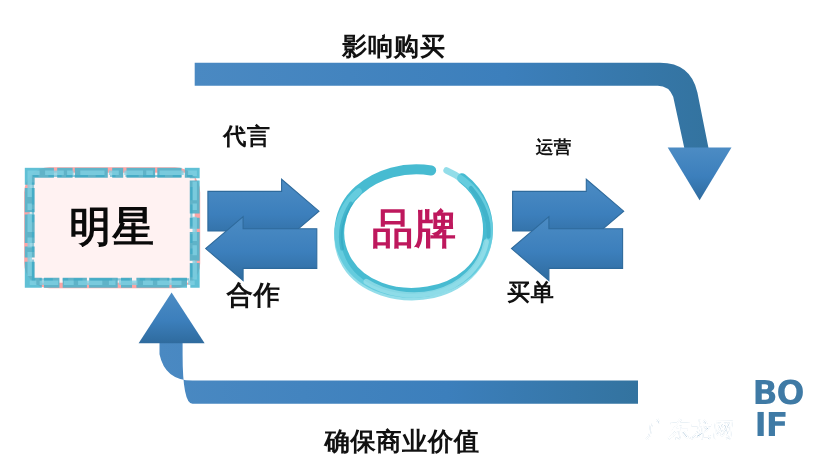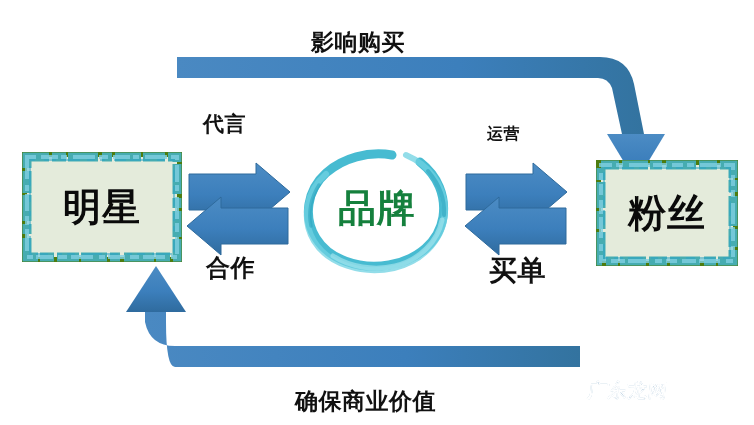--- a/index.html
+++ b/index.html
@@ -23,21 +23,22 @@
     top: 0;
     width: 754px;
     height: 425px;
     overflow: visible;
   }
 
   
   .node-box {
     position: absolute;
     box-sizing: border-box;
-    background: #4d7c0f;
+    background: #fca5a5;
+    border-radius: 23px;
   }
   .node-frame {
     position: absolute;
     left: 0; top: 0; right: 0; bottom: 0;
   }
   .node-label {
     position: absolute;
     left: 0; top: 0; right: 0; bottom: 0;
     display: flex;
     align-items: center;
@@ -59,40 +60,40 @@
     height: 140px;
   }
   #center-label {
     position: absolute;
     left: 0; top: 0; right: 0; bottom: 0;
     display: flex;
     align-items: center;
     justify-content: center;
     font-size: 38px;
     font-weight: bold;
-    color: #15803d;
+    color: #be185d;
     letter-spacing: 1px;
     z-index: 3;
   }
 
   
   .edge-label {
     position: absolute;
     font-weight: bold;
     color: #111111;
     white-space: nowrap;
     letter-spacing: 0.5px;
     z-index: 5;
   }
   .lbl-top      { font-size: 23px; left: 311px; top: 27px; }
   .lbl-bottom   { font-size: 23px; left: 295px; top: 386px; }
   .lbl-daiyan   { font-size: 21px; left: 203px; top: 110px; }
   .lbl-hezuo    { font-size: 24px; left: 206px; top: 252px; }
   .lbl-yunying  { font-size: 16px; left: 487px; top: 124px; }
-  .lbl-maidan   { font-size: 28px; left: 489px; top: 252px; }
+  .lbl-maidan   { font-size: 21px; left: 461px; top: 252px; }
 
   
   #watermark-boif {
     position: absolute;
     left: 684px;
     top: 344px;
     width: 52px;
     height: 76px;
     z-index: 6;
     font-family: "DejaVu Sans", sans-serif;
@@ -184,28 +185,20 @@
 
   <div class="node-box" style="left:22px; top:152px; width:160px; height:110px;">
     <svg class="node-frame" viewBox="0 0 160 110" preserveAspectRatio="none">
       <rect x="5" y="5" width="150" height="100" fill="#ffffff" stroke="#45B5CE" stroke-width="9" stroke-dasharray="22 3 14 2 30 4 10 3 26 2" stroke-linecap="butt" opacity="0.85"></rect>
       <rect x="5" y="5" width="150" height="100" fill="none" stroke="#7FD0E2" stroke-width="4" stroke-dasharray="9 5 17 3 6 6 22 4" stroke-linecap="butt" opacity="0.8"></rect>
       <rect x="8" y="8" width="144" height="94" fill="none" stroke="#2FA6C4" stroke-width="2" stroke-dasharray="5 9 12 4 20 7 8 5" opacity="0.55"></rect>
     </svg>
     <div class="node-label">明星</div>
   </div>
 
-  <div class="node-box" style="left:596px; top:160px; width:142px; height:106px;">
-    <svg class="node-frame" viewBox="0 0 142 106" preserveAspectRatio="none">
-      <rect x="5" y="5" width="132" height="96" fill="#ffffff" stroke="#45B5CE" stroke-width="9" stroke-dasharray="18 3 26 2 12 4 30 3" stroke-linecap="butt" opacity="0.85"></rect>
-      <rect x="5" y="5" width="132" height="96" fill="none" stroke="#7FD0E2" stroke-width="4" stroke-dasharray="11 4 7 6 21 3 14 5" stroke-linecap="butt" opacity="0.8"></rect>
-      <rect x="8" y="8" width="126" height="90" fill="none" stroke="#2FA6C4" stroke-width="2" stroke-dasharray="7 8 15 5 9 6 18 4" opacity="0.55"></rect>
-    </svg>
-    <div class="node-label">粉丝</div>
-  </div>
 
   <div id="center-node">
     <svg viewBox="0 0 178 140" width="178" height="140" style="position:absolute;left:0;top:0;">
 
       <path d="M132,24
                C150,38 158,58 155,79
                C151,104 130,122 101,127
                C70,132 41,121 28,100
                C15,79 19,52 38,35
                C55,20 80,13 104,17" fill="none" stroke="#37B5CD" stroke-width="9" stroke-linecap="round" opacity="0.92"></path>
@@ -228,16 +221,20 @@
   <div class="edge-label lbl-bottom">确保商业价值</div>
 
   <div class="edge-label lbl-daiyan">代言</div>
 
   <div class="edge-label lbl-hezuo">合作</div>
 
   <div class="edge-label lbl-yunying">运营</div>
 
   <div class="edge-label lbl-maidan">买单</div>
 
+  <div id="watermark-boif">
+    <div class="wm-line">BO</div>
+    <div class="wm-line second">IF</div>
+  </div>
 
   <div id="watermark-site">广东龙网</div>
 
 </div>
 
 </body></html>

